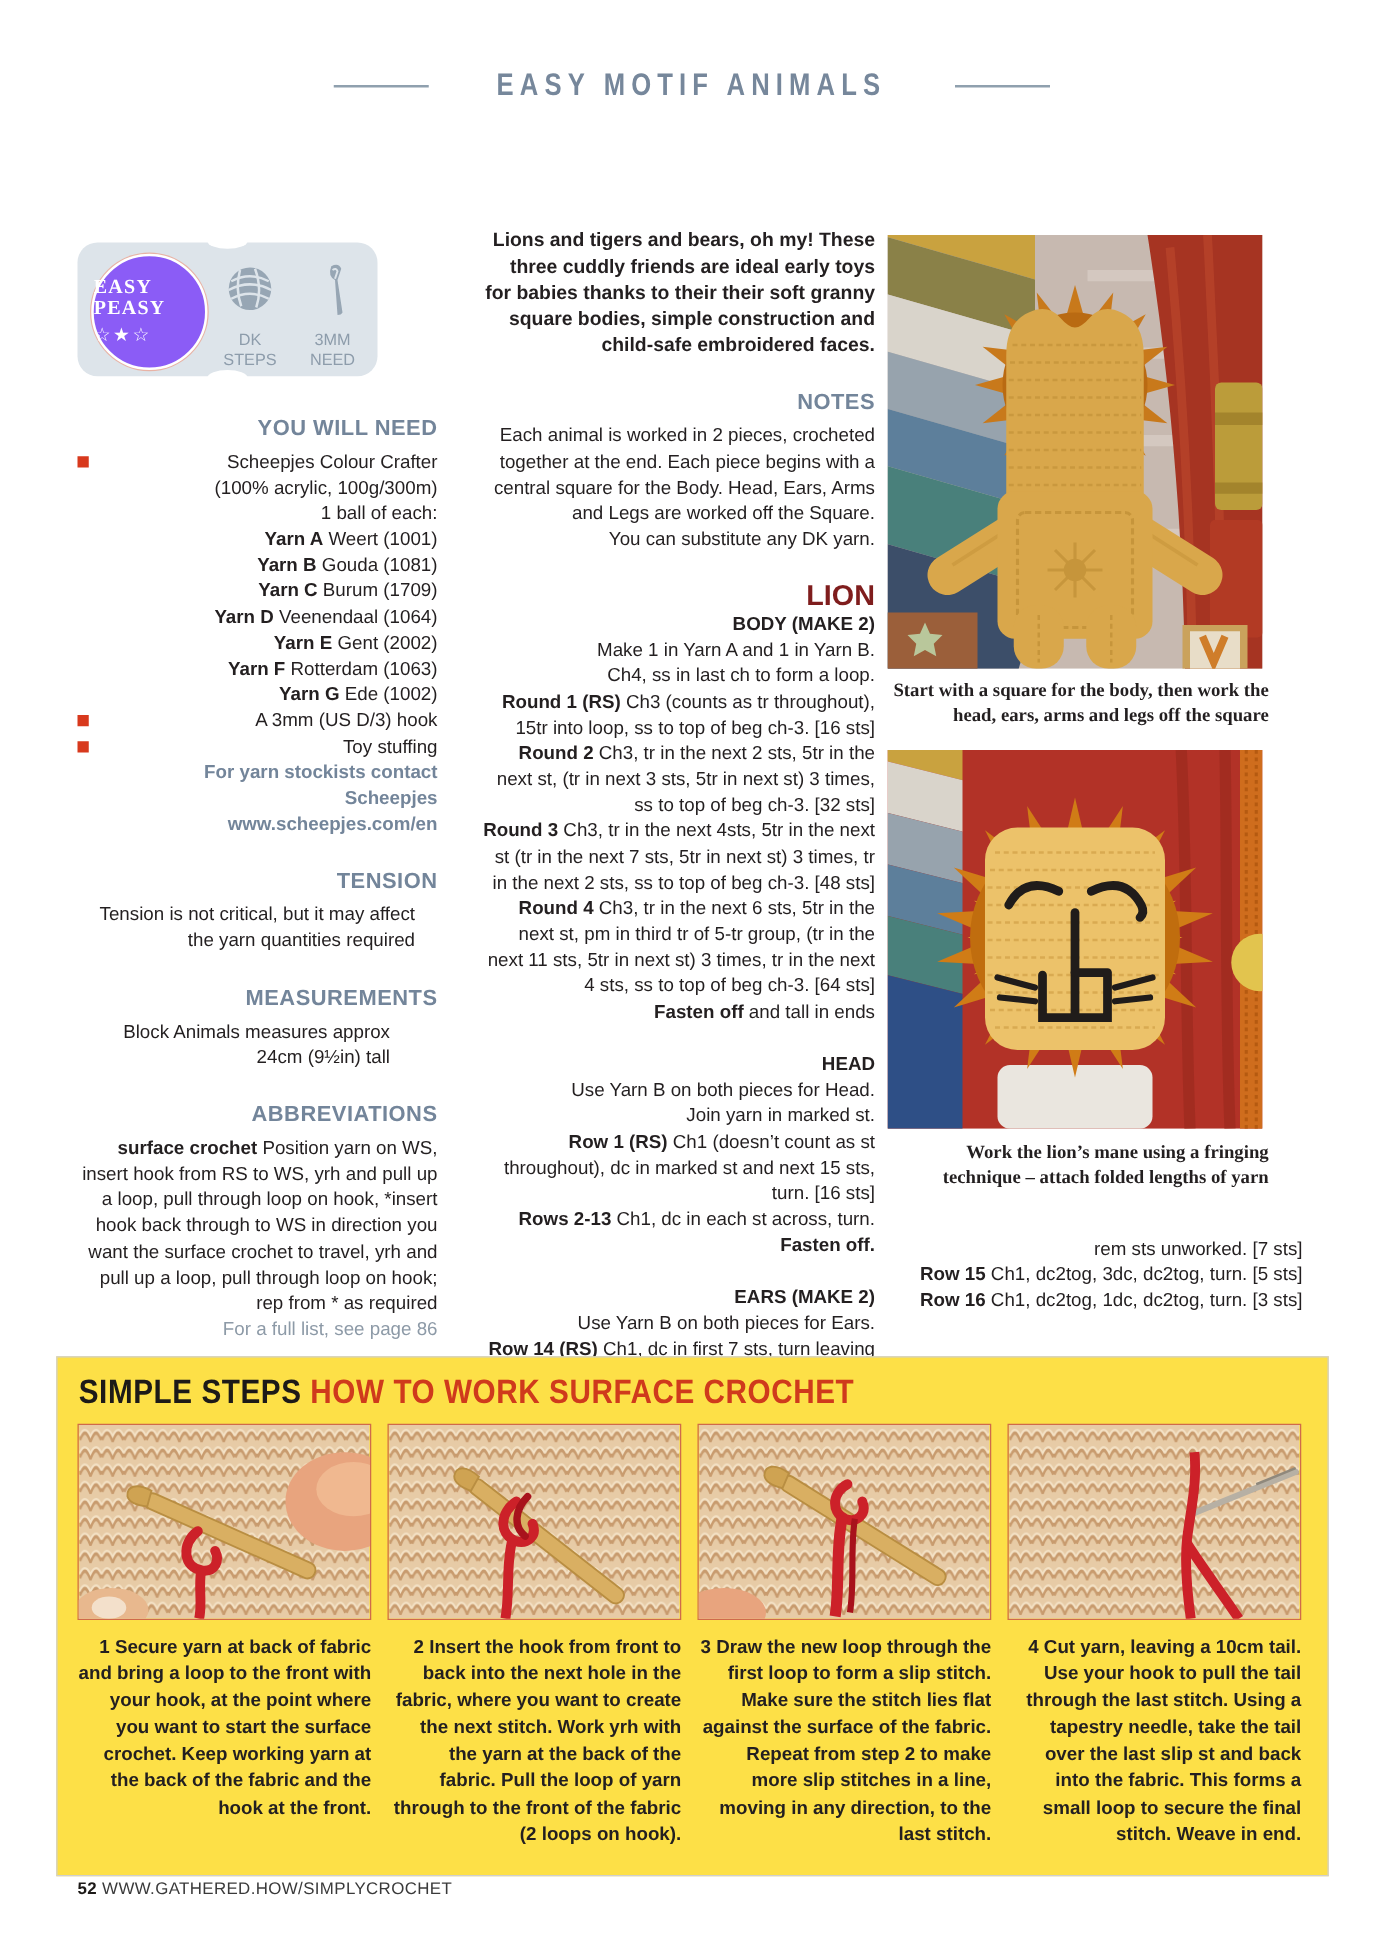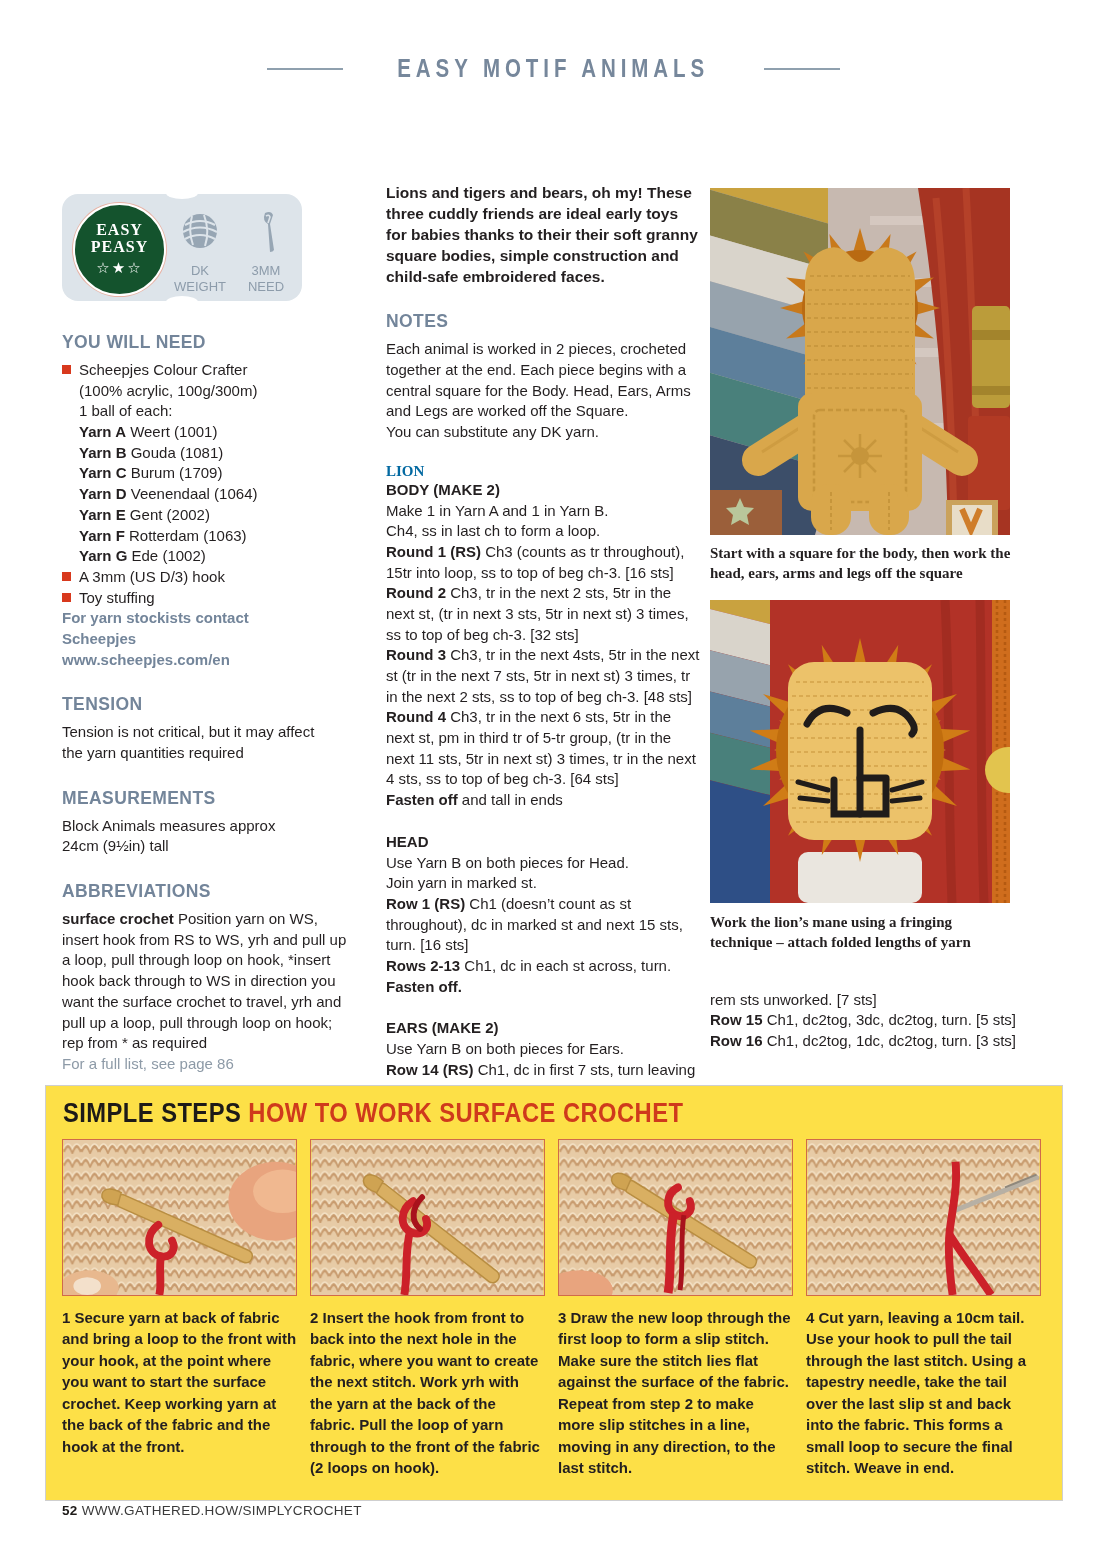--- a/index.html
+++ b/index.html
@@ -1,38 +1,38 @@
 <!DOCTYPE html>
 <html><head>
 <meta charset="utf-8">
 <style>
   html,body{margin:0;padding:0;background:#ffffff;}
   .page{position:relative;width:1107px;height:1566px;background:#fff;
         font-family:"Liberation Sans", sans-serif;color:#231f20;overflow:hidden;}
-  p{margin:0;}
+  p{margin:0;text-align:right;}
   .bd{font-size:15px;line-height:1.38;}
   .bold{font-weight:700;}
   .h-slate{font-size:17.5px;font-weight:700;color:#73859a;letter-spacing:.4px;margin:0 0 7px 0;}
-  .h-black{font-size:15px;font-weight:700;color:#0369a1;font-family:Liberation Serif, serif;}
+  .h-black{font-size:23px;font-weight:700;color:#7f1d1d;}
   .gray-b{color:#73859a;font-weight:700;}
   .gray{color:#8d9aa7;}
 
   
   .header{position:absolute;top:54px;left:0;width:100%;display:flex;align-items:center;justify-content:center;gap:20px;}
   .header .rule{width:76px;height:2px;background:#8fa0ae;}
   .header h1{margin:0;font-size:25px;font-weight:700;color:#76879b;letter-spacing:6px;
              display:inline-block;transform:scaleX(.82);white-space:nowrap;}
 
   
   .badge{position:absolute;left:62px;top:194px;width:240px;height:107px;background:#dde4ea;border-radius:16px;}
   .badge:before,.badge:after{content:"";position:absolute;left:50%;margin-left:-16px;width:32px;height:12px;background:#fff;border-radius:50%;}
   .badge:before{top:-7px;} .badge:after{bottom:-7px;}
   .badge-circle{position:absolute;left:11px;top:9px;width:89px;height:89px;border-radius:50%;
-      background:#14532d;border:2px solid #fff;box-shadow:0 0 0 1px #e8b3a6;
-      display:flex;flex-direction:column;align-items:center;justify-content:center;color:#fff;z-index:2;}
+      background:#8b5cf6;border:2px solid #fff;box-shadow:0 0 0 1px #e8b3a6;
+      display:flex;flex-direction:column;justify-content:center;color:#fff;z-index:2;}
   .badge-word{font-family:"Liberation Serif",serif;font-weight:700;font-size:16px;letter-spacing:1px;line-height:1.05;}
   .badge-stars{font-size:15px;letter-spacing:2px;margin-top:3px;}
   .badge-item{position:absolute;top:16px;width:64px;text-align:center;color:#8d9cab;}
   .badge-item .lbl{font-size:13px;line-height:1.25;margin-top:7px;}
   .bi-yarn{left:106px;} .bi-hook{left:172px;}
 
   
   .leftcol{position:absolute;left:62px;top:332px;width:288px;}
   .midcol{position:absolute;left:386px;top:182px;width:314px;}
   .rightcol{position:absolute;left:710px;top:188px;width:332px;}
@@ -83,21 +83,21 @@
       <svg width="42" height="42" viewBox="0 0 42 42">
         <circle cx="21" cy="21" r="17" fill="#97a6b4"></circle>
         <g stroke="#dde4ea" stroke-width="2" fill="none">
           <path d="M6,15 Q21,7 36,15"></path>
             <path d="M4,22 Q21,13 38,22"></path>
             <path d="M6,29 Q21,21 36,29"></path>
           <path d="M13,6 Q9,21 14,35"></path>
             <path d="M25,5 Q31,21 26,36"></path>
         </g>
       </svg>
-      <div class="lbl" style="width:60px;margin-left:2px;">DK WEIGHT</div>
+      <div class="lbl" style="width:60px;margin-left:2px;">DK STEPS</div>
     </div>
     <div class="badge-item bi-hook">
       <svg width="42" height="42" viewBox="0 0 42 42">
         <path d="M20,3 q6,-3 8,2 l-3,9 l4,26 q-1,2 -4,2 l-2,-28 q-6,-3 -3,-11 z" fill="#97a6b4"></path>
         <path d="M21,6 q3,-2 4,1 l-2,6" fill="none" stroke="#dde4ea" stroke-width="1.6"></path>
       </svg>
       <div class="lbl" style="width:54px;margin-left:5px;">3MM NEED</div>
     </div>
   </div>
 

